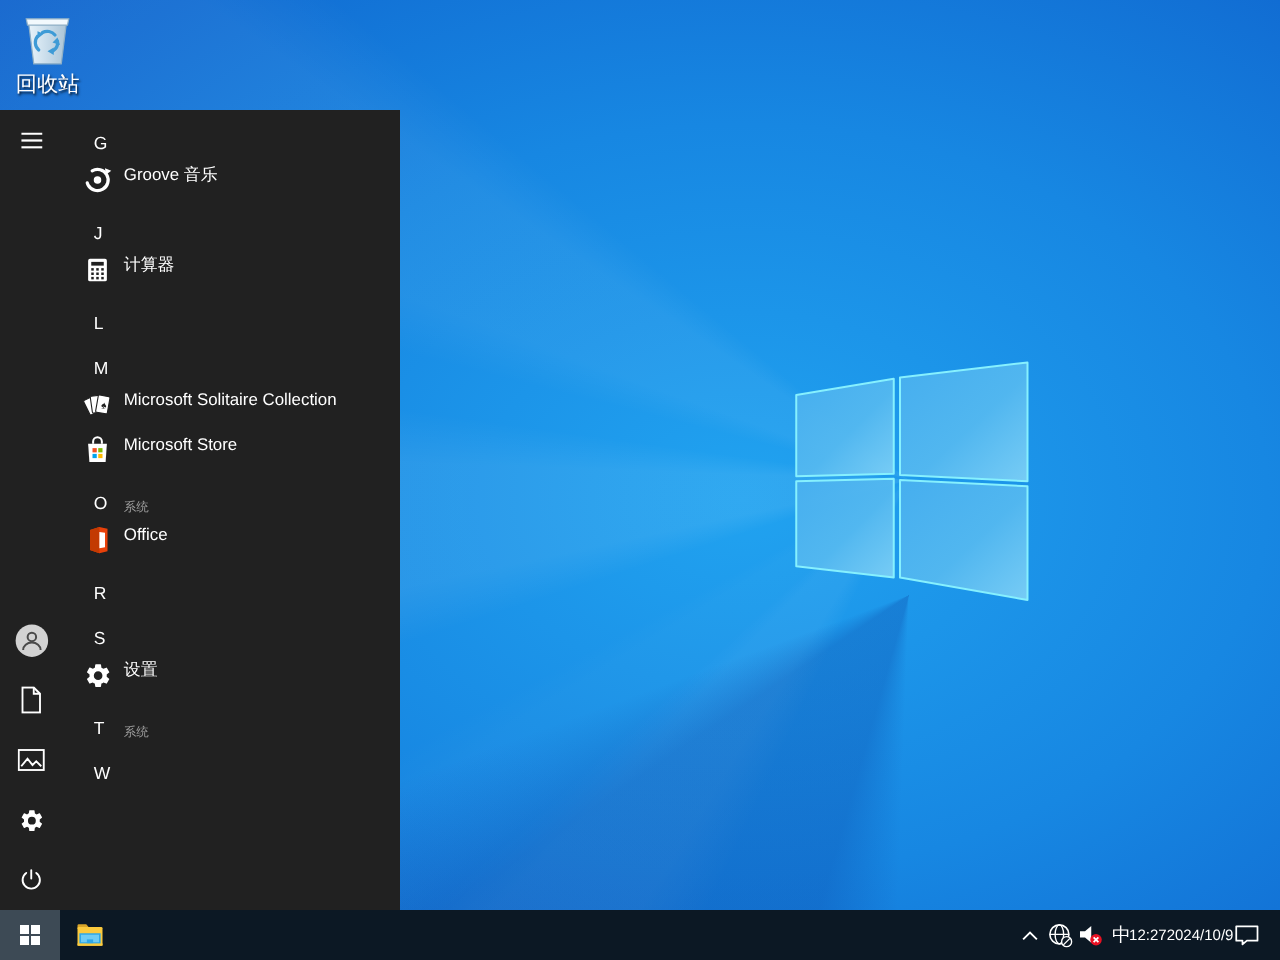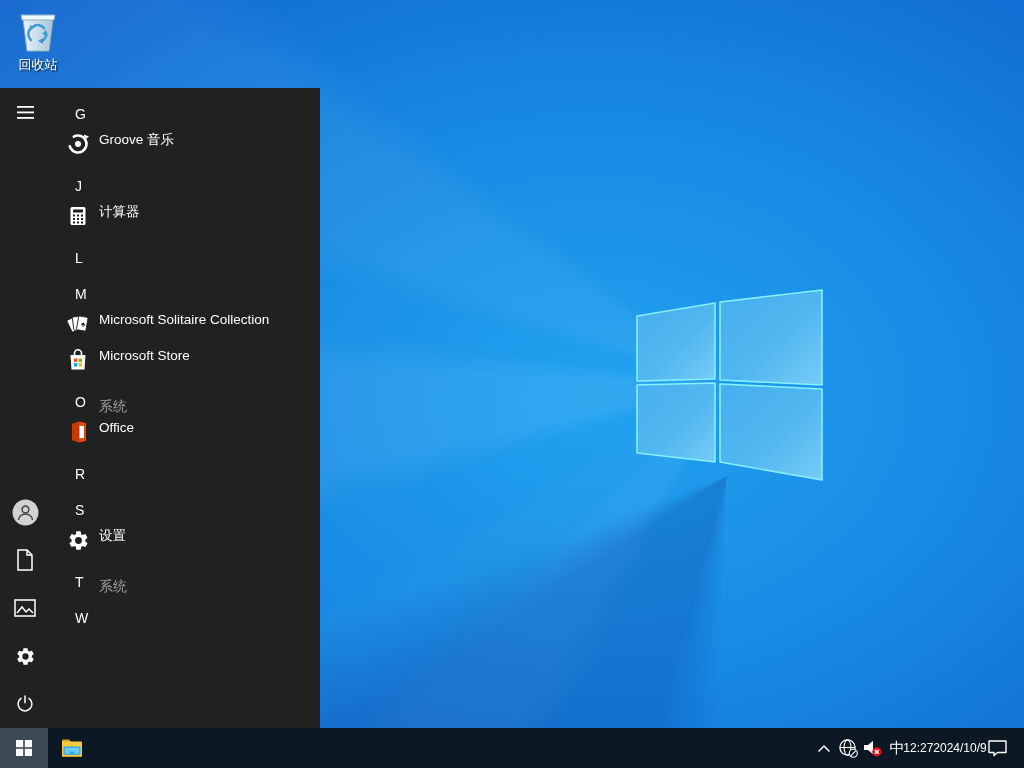--- a/index.html
+++ b/index.html
@@ -31,42 +31,42 @@
     background: conic-gradient(from 0deg at 71% 62%,
       rgba(6,40,140,0) 0deg 182deg,
       rgba(6,40,140,0.22) 196deg 236deg,
       rgba(6,40,140,0) 250deg 360deg);
   }
   .win-logo { position:absolute; left:630px; top:283px; }
 
   
   .desktop-icon { position:absolute; left:6px; top:6px; width:64px;
     display:flex; flex-direction:column; align-items:center; cursor:default; }
-  .desktop-icon .lbl { font-size:13px; color:#fff; margin-top:2px;
+  .desktop-icon .lbl { font-size:17px; color:#fff; margin-top:2px;
     text-shadow:1px 1px 2px rgba(0,0,0,.85); }
 
   
   .start-menu { position:absolute; left:0; top:88px; width:320px; height:640px;
     background:#212121; display:flex; z-index:5; }
   .rail { width:50px; display:flex; flex-direction:column;
     justify-content:space-between; align-items:center; flex-shrink:0; }
   .rail-btn { width:48px; height:48px; display:flex; align-items:center;
     justify-content:center; background:none; border:none; cursor:pointer; }
   .rail-bottom { display:flex; flex-direction:column; }
 
   .app-list { flex:1; padding-top:8px; overflow:hidden; }
   .sec { height:36px; display:flex; align-items:center; padding-left:25px;
     font-size:14px; color:#fff; cursor:pointer; }
   .app { height:36px; display:flex; align-items:flex-start; padding-left:16px;
     color:#fff; cursor:pointer; }
   .app .ic { width:24px; height:24px; margin-right:9px; display:flex;
     align-items:center; justify-content:center; flex-shrink:0; }
   .app .lbl { font-size:13.5px; line-height:15px; white-space:nowrap; }
   .app .txt { display:flex; flex-direction:column;gap:37px; }
-  .app .sub { font-size:14px; line-height:13px; color:#9e9e9e; }
+  .app .sub { font-size:10px; line-height:13px; color:#9e9e9e; }
   .chev { margin-left:auto; margin-right:16px; display:flex; }
 
   
   .taskbar { position:absolute; left:0; bottom:0; width:1024px; height:40px;
     background:#0c1824; display:flex; align-items:stretch; z-index:10; }
   .tb-btn { width:48px; display:flex; align-items:center; justify-content:center;
     background:none; border:none; cursor:pointer; }
   .tb-btn.active { background:#3d4a55; }
   .tray { margin-left:auto; display:flex; align-items:stretch; padding-right:10px; }
   .tray-btn { display:flex; align-items:center; justify-content:center;

